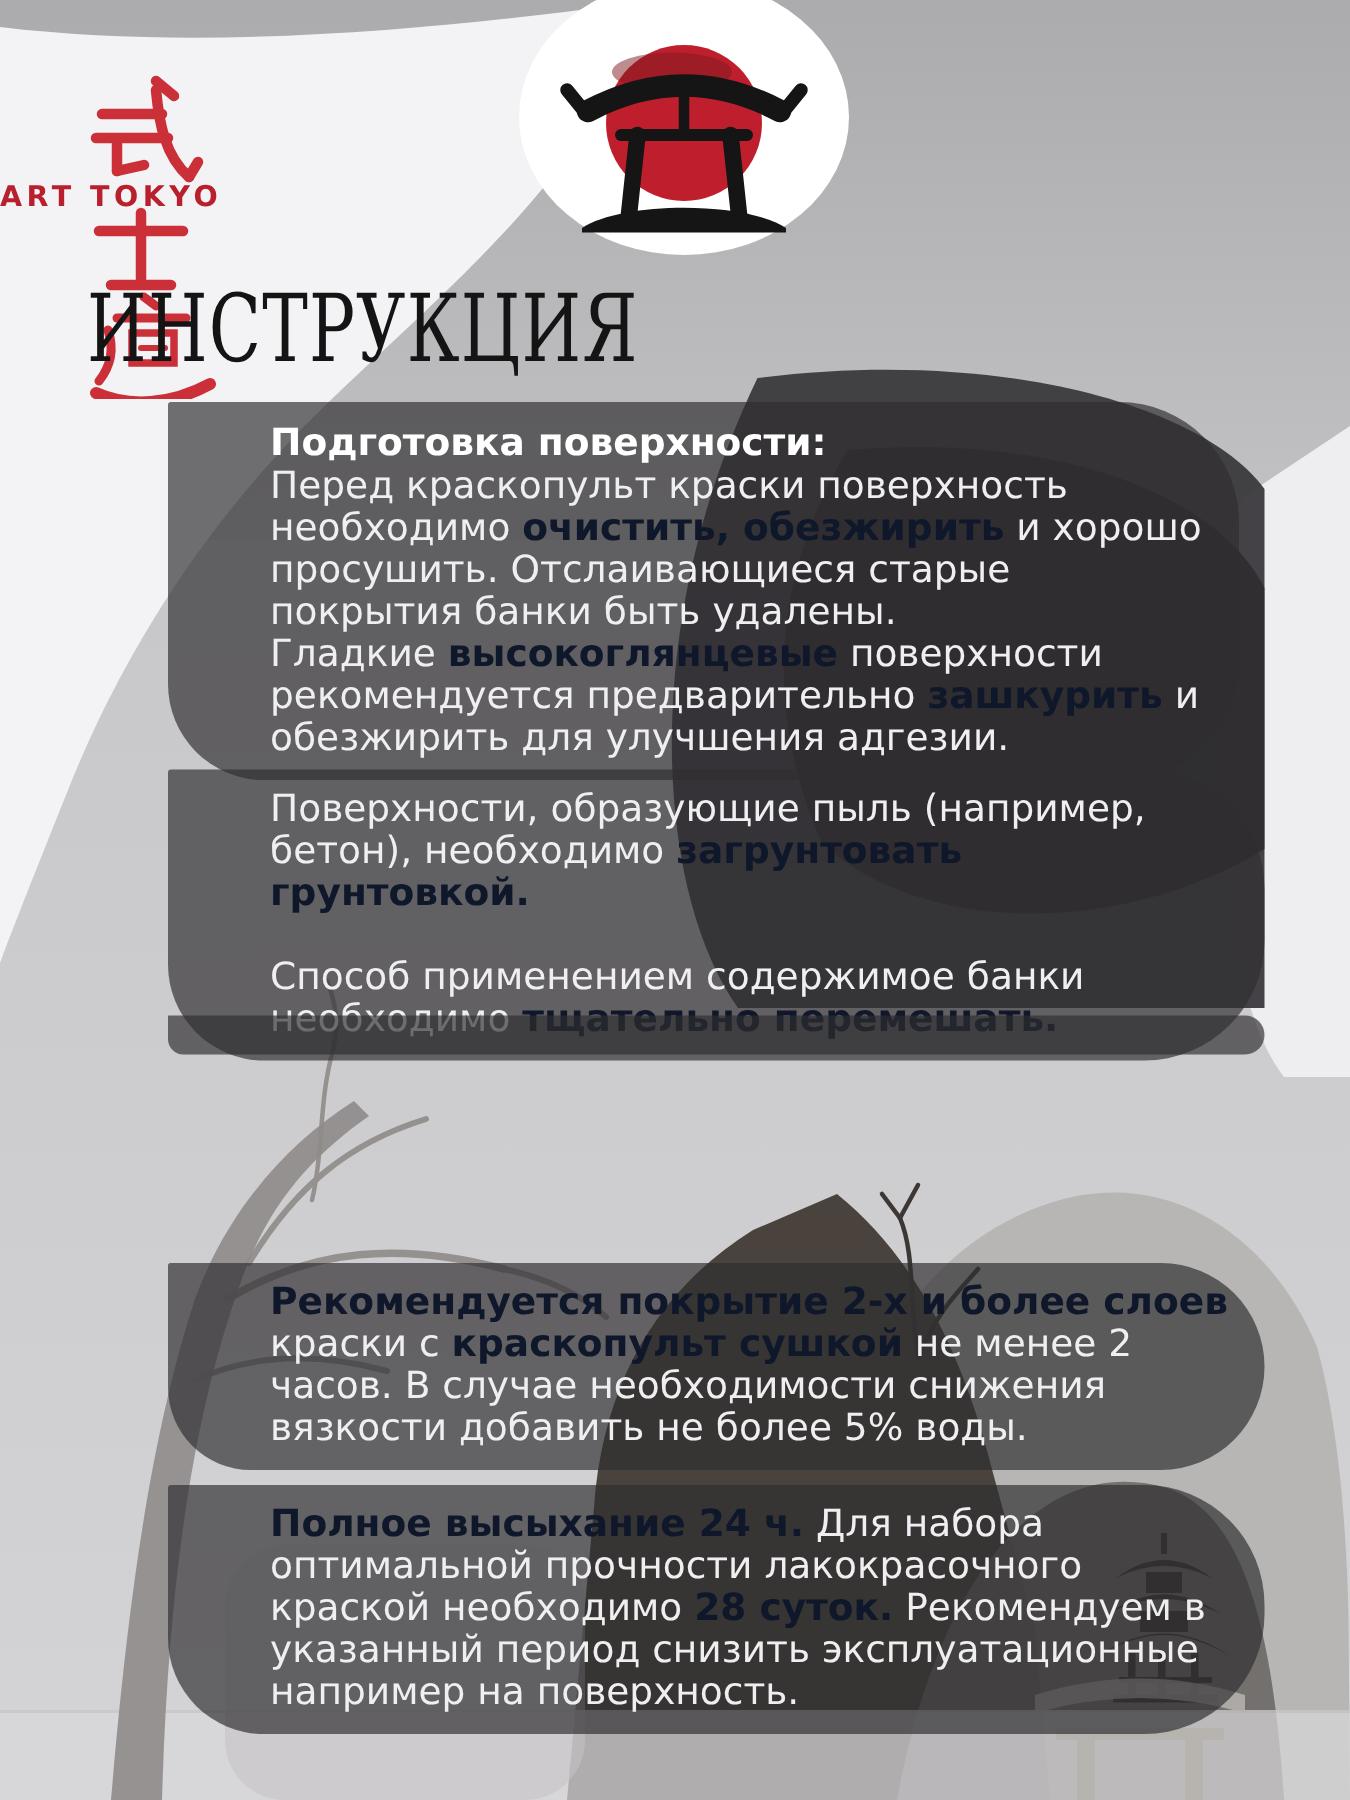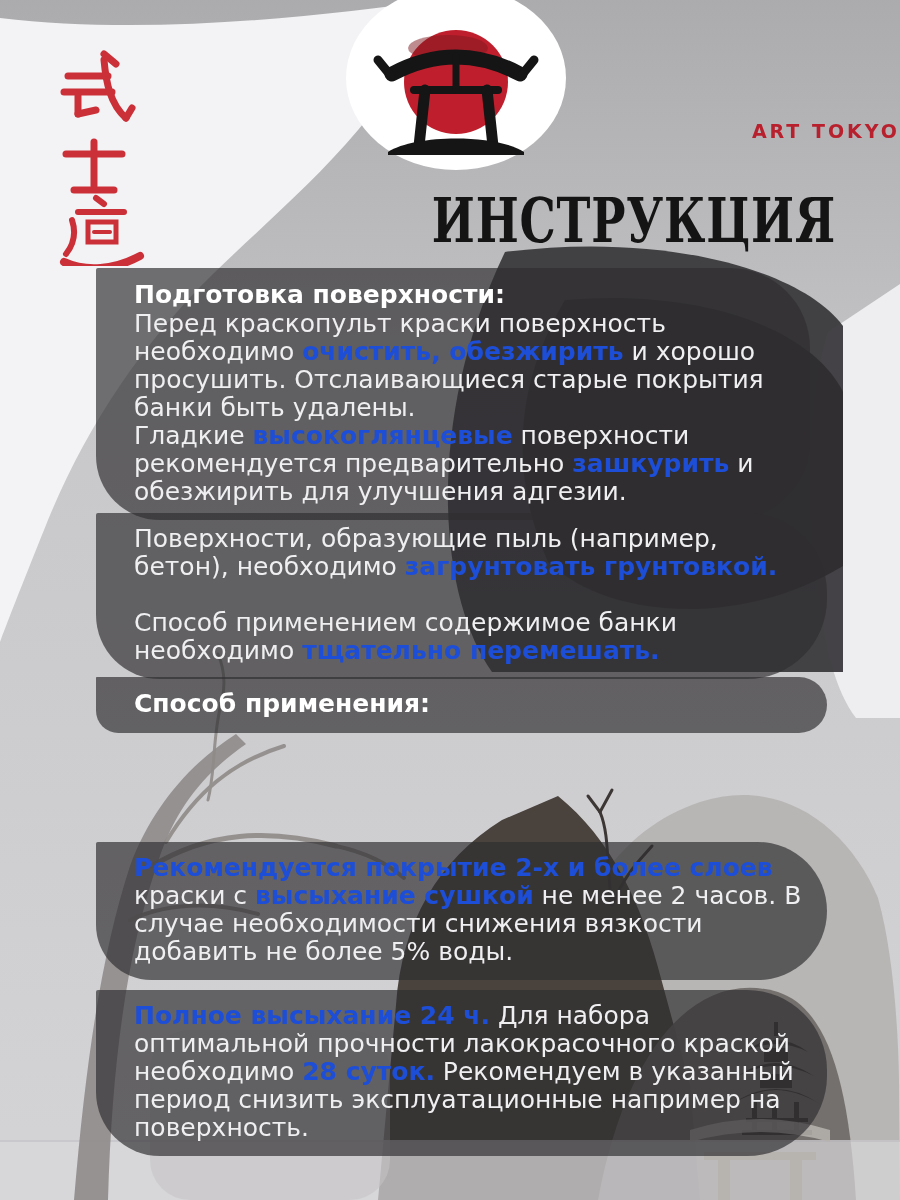--- a/index.html
+++ b/index.html
@@ -5,39 +5,39 @@
   html,body{margin:0;padding:0;background:#9a999c;}
   .canvas{
     position:relative;width:900px;height:1200px;margin:0 auto;
     overflow:hidden;background:#c6c5c8;
     font-family:"DejaVu Sans", sans-serif;
   }
   .bg-art{position:absolute;inset:0;width:900px;height:1200px;display:block;}
   .kanji-art{position:absolute;left:52px;top:46px;width:104px;height:220px;}
   .logo-art{position:absolute;left:0;top:0;width:900px;height:200px;}
   .brand-name{
-    position:absolute;left:0;top:120px;width:900px;text-align:right;
+    position:absolute;left:0;top:120px;width:900px;text-align:left;
     font-weight:bold;font-size:19px;letter-spacing:3px;color:#b9202e;
   }
   .page-title{
-    position:absolute;left:0;top:190px;width:900px;margin:0;text-align:right;
-    font-family:"DejaVu Serif", serif;font-weight:700;font-size:60px;line-height:1;
+    position:absolute;left:0;top:190px;width:900px;margin:0;text-align:left;
+    font-family:"DejaVu Serif", serif;font-weight:400;font-size:60px;line-height:1;
     color:#141414;
   }
   .page-title .squeeze{display:inline-block;transform:scale(.76,1.04);transform-origin:center;letter-spacing:1px;}
   .panel{
-    position:absolute;left:96px;width:731px;box-sizing:border-box;
-    padding:12px 24px 14px 38px;
+    position:absolute;left:112px;width:731px;box-sizing:border-box;
+    padding:12px 24px 14px 68px;
     border-radius:2px 80px 80px 64px;
     background:rgba(47,46,49,.68);
     color:#efeef0;font-size:25px;line-height:28px;
   }
   .panel .body{white-space:pre-line;}
   .panel h2{margin:0;font-size:25px;line-height:30px;color:#fff;font-weight:bold;}
-  .panel strong{color:#1d4ed8;font-weight:bold;}
+  .panel strong{color:#0f172a;font-weight:bold;}
   .panel-1{top:268px;width:714px;}
   .panel-2{top:513px;}
   .panel-3{top:677px;}
   .panel-4{top:842px;}
   .panel-5{top:990px;}
 </style>
 </head>
 <body>
 
 <div class="canvas">
@@ -162,24 +162,23 @@
 Гладкие </span><strong>высокоглянцевые</strong><span> поверхности рекомендуется предварительно </span><strong>зашкурить</strong><span> и обезжирить для улучшения адгезии.</span></div>
   </section>
 
   <section class="panel panel-2">
     <div class="body"><span>Поверхности, образующие пыль (например, бетон), необходимо </span><strong>загрунтовать грунтовкой.</strong><span>
 
 </span><span>Способ применением содержимое банки необходимо </span><strong>тщательно перемешать.</strong></div>
   </section>
 
   <section class="panel panel-3">
-    <h2>Способ применения:</h2>
   </section>
 
   <section class="panel panel-4">
-    <div class="body"><strong>Рекомендуется покрытие 2-х и более слоев</strong><span> краски с </span><strong>высыхание сушкой</strong><span> не менее 2 часов. В случае необходимости снижения вязкости добавить не более 5% воды.</span></div>
+    <div class="body"><strong>Рекомендуется покрытие 2-х и более слоев</strong><span> краски с </span><strong>краскопульт сушкой</strong><span> не менее 2 часов. В случае необходимости снижения вязкости добавить не более 5% воды.</span></div>
   </section>
 
   <section class="panel panel-5">
     <div class="body"><strong>Полное высыхание 24 ч.</strong><span> Для набора оптимальной прочности лакокрасочного краской необходимо </span><strong>28 суток.</strong><span> Рекомендуем в указанный период снизить эксплуатационные например на поверхность.</span></div>
   </section>
 
 </div>
 
 </body></html>

